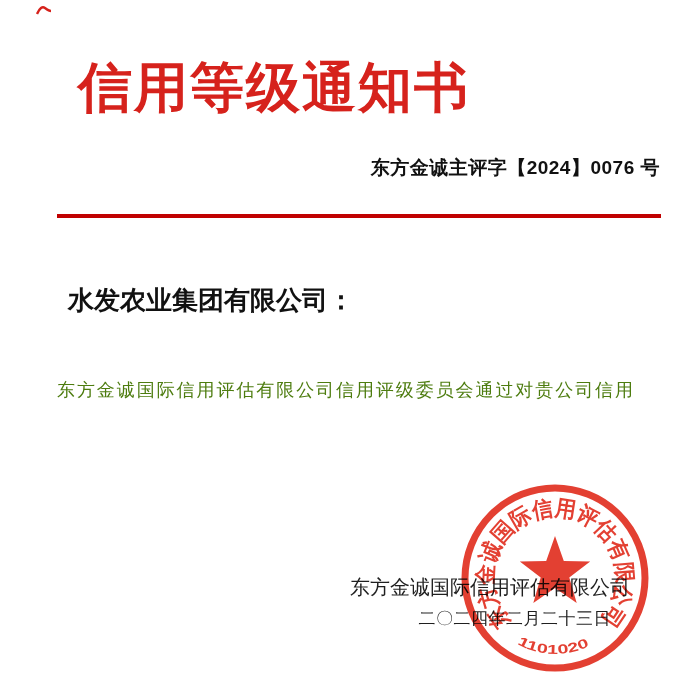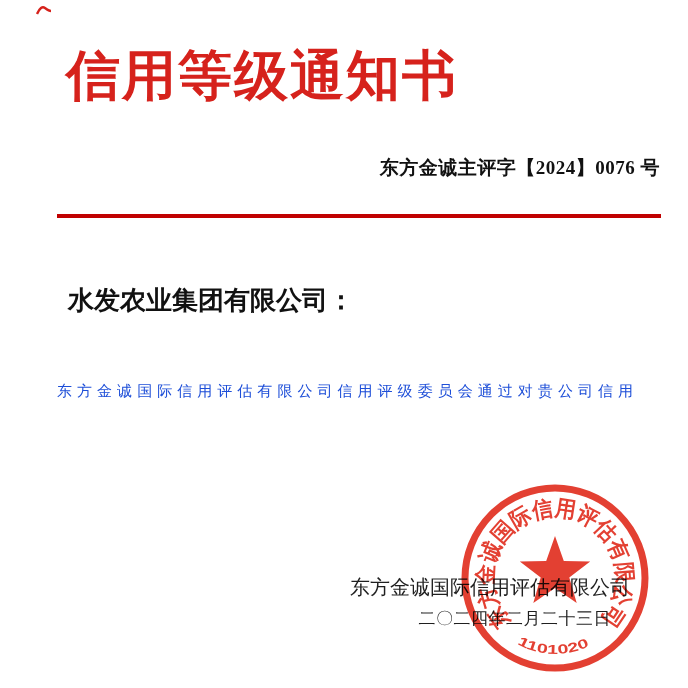--- a/index.html
+++ b/index.html
@@ -18,37 +18,36 @@
   }
   .corner-mark {
     position: absolute;
     left: 36px;
     top: 4px;
   }
   .title {
     position: absolute;
     left: 66px;
     top: 40px;
-    margin: 0;
+    margin: 12px;
     font-size: 54px;
     font-weight: bold;
     letter-spacing: 2px;
     color: #d6221c;
     white-space: nowrap;
   }
   .ref {
     position: absolute;
     right: 28px;
     top: 155px;
     font-size: 19px;
     font-weight: bold;
     letter-spacing: 0.5px;
     color: #111111;
     white-space: nowrap;
-    font-family: Liberation Serif, serif;
   }
   .rule {
     position: absolute;
     left: 57px;
     top: 214px;
     width: 604px;
     height: 4px;
     background: #c00000;
   }
   .recipient {
@@ -62,22 +61,22 @@
   }
   .body-block {
     position: absolute;
     left: 57px;
     top: 370px;
     width: 576px;
   }
   .bline {
     height: 41px;
     line-height: 41px;
-    font-size: 15px;
-    color: #1d4ed8;
+    font-size: 18px;
+    color: #4d7c0f;
     white-space: nowrap;
   }
   .bline.just {
     white-space: normal;
     text-align: justify;
     text-align-last: justify;
   }
   .signature {
     position: absolute;
     right: 58px;

